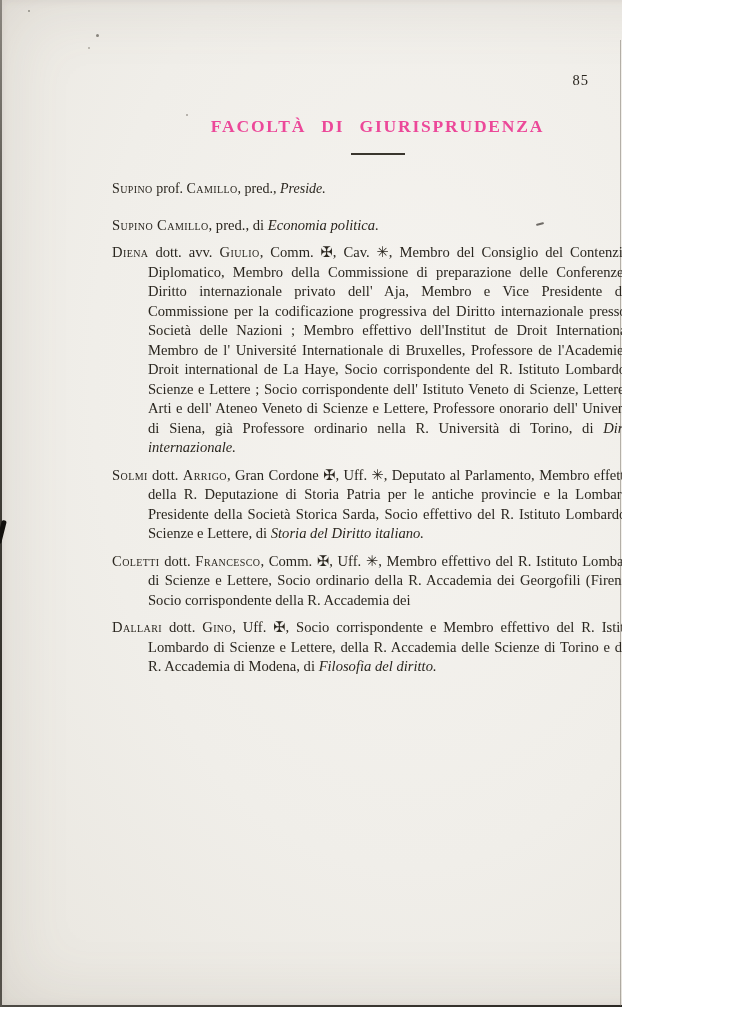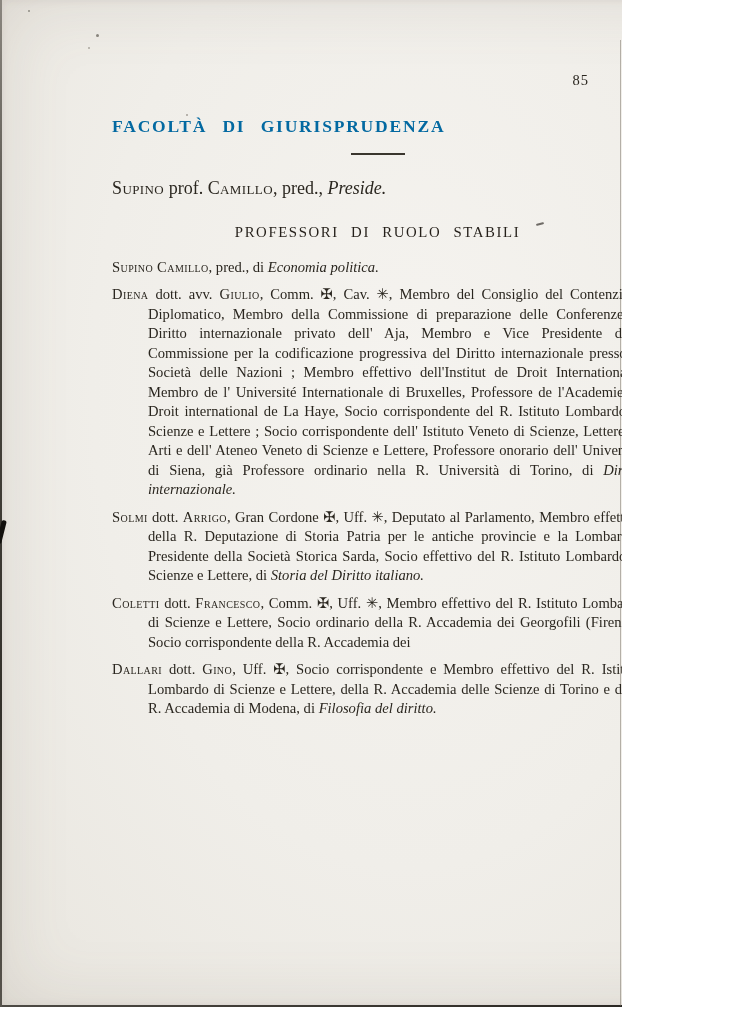--- a/index.html
+++ b/index.html
@@ -52,33 +52,33 @@
   .pagenum {
     position: absolute; right: 33px; top: 72px;
     font-size: 14.5px; letter-spacing: 1px; color: #2a261f;
   }
   .content {
     position: absolute; left: 112px; top: 0; width: 531px;
     color: #2a261f;
   }
   .title {
     margin: 116px 0 16px;
-    text-align: left;
+    text-align: center;
     font-size: 17.5px; font-weight: bold;
     letter-spacing: 1.8px; word-spacing: 9px;
-    color: #0369a1;
+    color: #ec4899;
   }
   .title-rule {
     width: 54px; height: 2px;
     background: #3a362e;
     margin: 15px auto 0;
   }
   .preside {
     margin: 24px 0 0;
-    font-size: 18px; line-height: 19.5px;
+    font-size: 14px; line-height: 19.5px;
   }
   .heading {
     margin: 25px 0 0;
     text-align: center;
     font-size: 14.8px; font-weight: normal;
     letter-spacing: 1.6px; word-spacing: 7px;
     color: #241f19;
   }
   .entries { margin-top: 13px; }
   .entry {
@@ -109,21 +109,20 @@
   <div class="speck s6"></div>
 
   <div class="pagenum">85</div>
 
   <div class="content">
     <h1 class="title">FACOLTÀ DI GIURISPRUDENZA</h1>
     <div class="title-rule"></div>
 
     <p class="preside"><span class="sc">Supino</span><span> prof. </span><span class="sc">Camillo</span><span>, pred., </span><span class="it">Preside.</span></p>
 
-    <h2 class="heading">PROFESSORI DI RUOLO STABILI</h2>
 
     <div class="entries">
         <p class="entry"><span class="sc">Supino Camillo</span><span>, pred., di </span><span class="it">Economia politica.</span></p>
         <p class="entry"><span class="sc">Diena</span><span> dott. avv. </span><span class="sc">Giulio</span><span>, Comm. ✠, Cav. ✳, Membro del Consiglio del Contenzioso Diplomatico, Membro della Commissione di preparazione delle Conferenze di Diritto internazionale privato dell' Aja, Membro e Vice Presidente della Commissione per la codificazione progressiva del Diritto internazionale presso la Società delle Nazioni ; Membro effettivo dell'Institut de Droit International ; Membro de l' Université Internationale di Bruxelles, Professore de l'Academie de Droit international de La Haye, Socio corrispondente del R. Istituto Lombardo di Scienze e Lettere ; Socio corrispondente dell' Istituto Veneto di Scienze, Lettere ed Arti e dell' Ateneo Veneto di Scienze e Lettere, Professore onorario dell' Università di Siena, già Professore ordinario nella R. Università di Torino, di </span><span class="it">Diritto internazionale.</span></p>
         <p class="entry"><span class="sc">Solmi</span><span> dott. </span><span class="sc">Arrigo</span><span>, Gran Cordone ✠, Uff. ✳, Deputato al Parlamento, Membro effettivo della R. Deputazione di Storia Patria per le antiche provincie e la Lombardia, Presidente della Società Storica Sarda, Socio effettivo del R. Istituto Lombardo di Scienze e Lettere, di </span><span class="it">Storia del Diritto italiano.</span></p>
         <p class="entry"><span class="sc">Coletti</span><span> dott. </span><span class="sc">Francesco</span><span>, Comm. ✠, Uff. ✳, Membro effettivo del R. Istituto Lombardo di Scienze e Lettere, Socio ordinario della R. Accademia dei Georgofili (Firenze), Socio corrispondente della R. Accademia dei</span></p>
         <p class="entry"><span class="sc">Dallari</span><span> dott. </span><span class="sc">Gino</span><span>, Uff. ✠, Socio corrispondente e Membro effettivo del R. Istituto Lombardo di Scienze e Lettere, della R. Accademia delle Scienze di Torino e della R. Accademia di Modena, di </span><span class="it">Filosofia del diritto.</span></p>
       </div>
   </div>
 </div>

